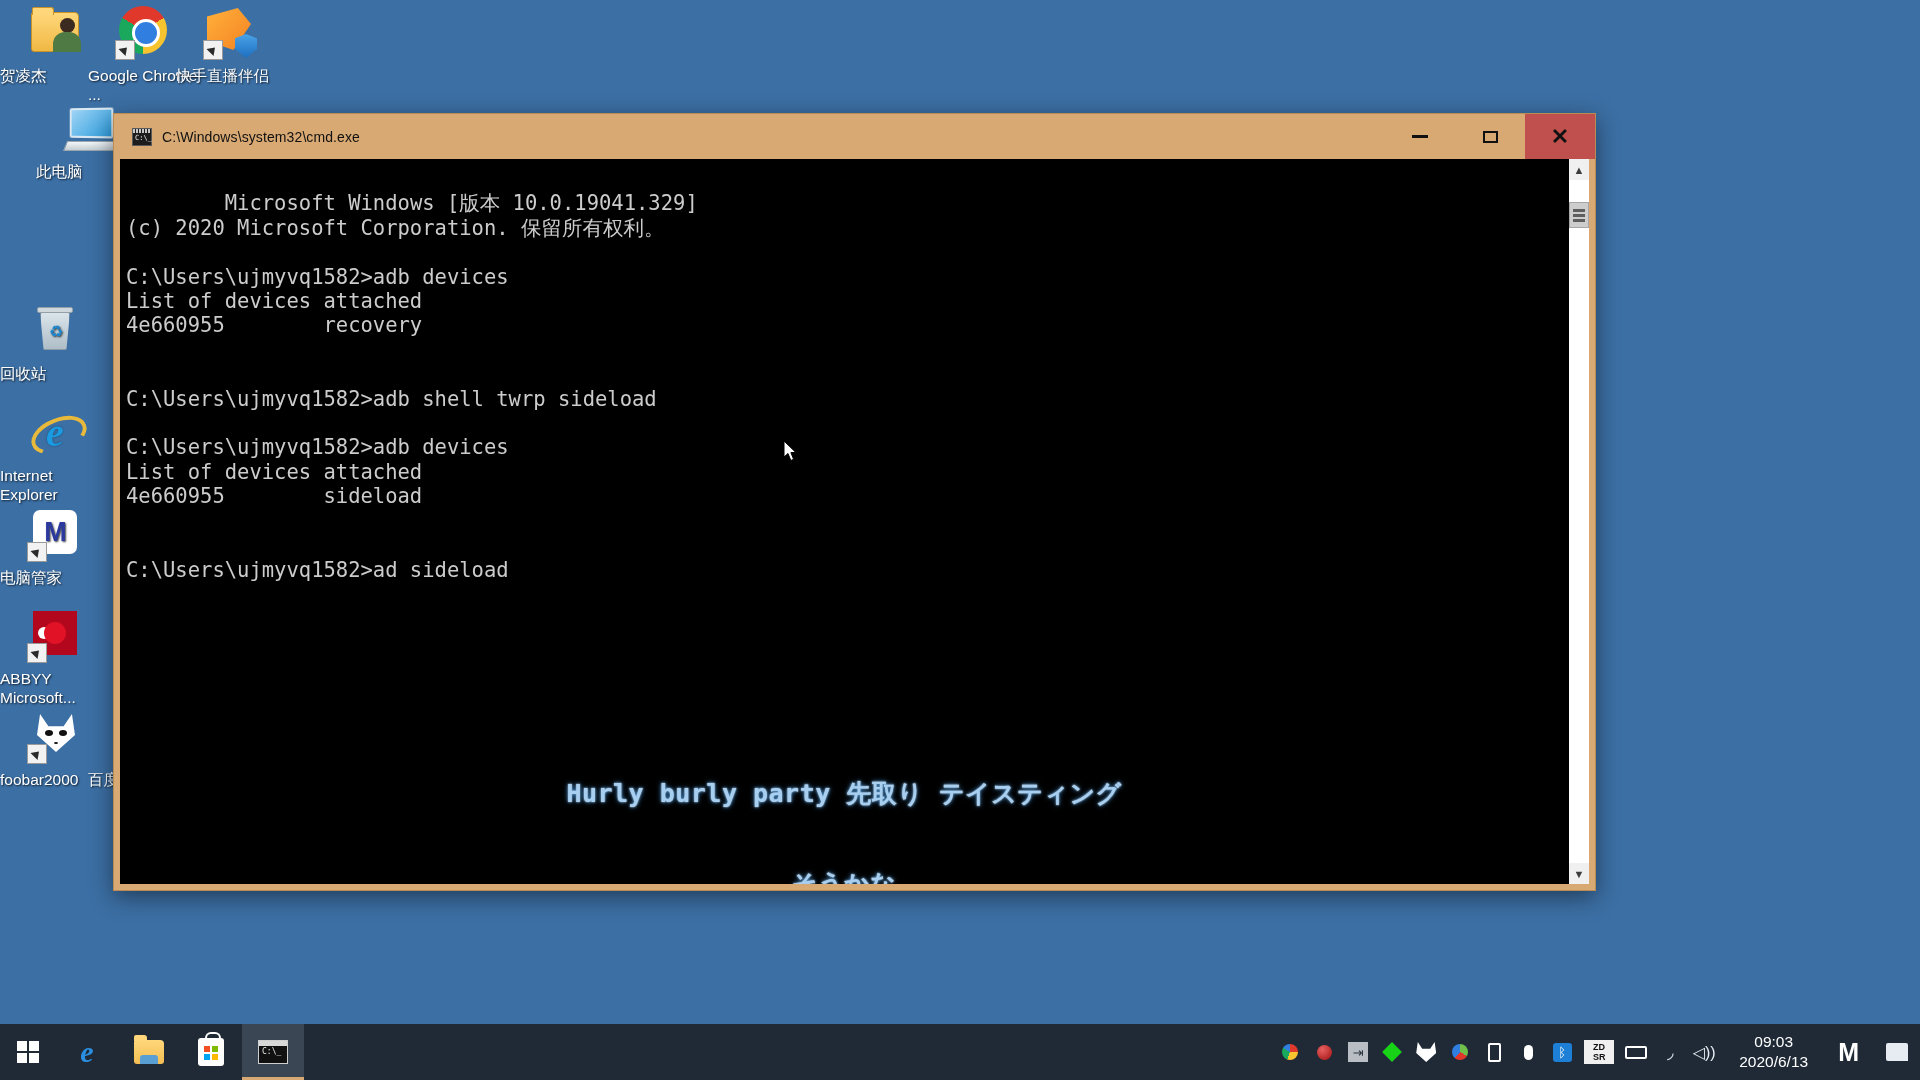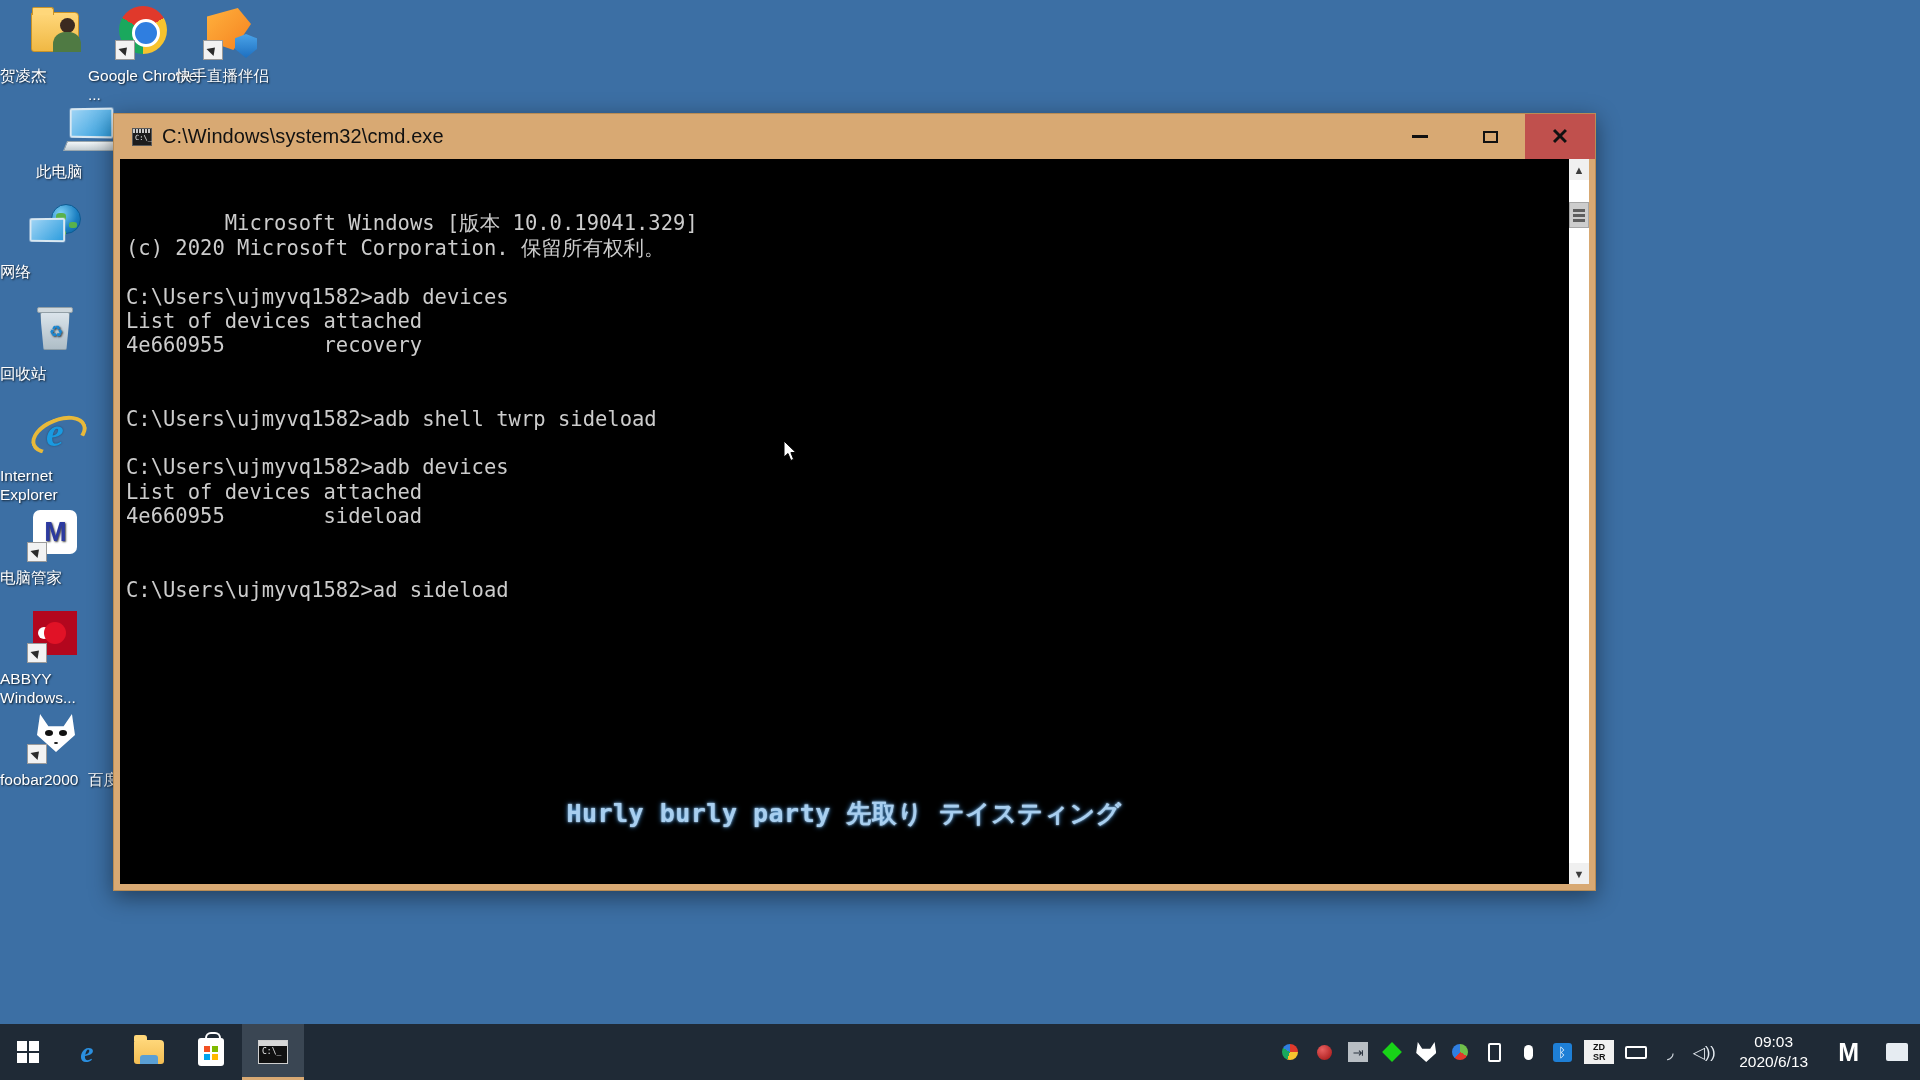--- a/index.html
+++ b/index.html
@@ -253,21 +253,21 @@
     content: ""; position: absolute; left: 0; right: 0; top: 0; height: 4px;
     background: repeating-linear-gradient(90deg,#c8c8c8 0 2px,#1d1d1d 2px 3px);
   }
   #cmd-icon:after {
     content: "C:\\_";
     position: absolute; left: 2px; top: 4px;
     font-family: "DejaVu Sans Mono", monospace;
     font-size: 7px; color: #e8e8e8; line-height: 10px;
   }
   #cmd-title-text {
-    font-size: 20px; color: #111; letter-spacing: .1px;
+    font-size: 14px; color: #111; letter-spacing: .1px;
   }
   .winbtn {
     width: 70px; height: 45px;
     display: flex; align-items: center; justify-content: center;
     cursor: default;
   }
   #win-buttons { margin-left: auto; display: flex; height: 45px; }
   .winbtn .glyph-min { width: 16px; height: 3px; background: #111; }
   .winbtn .glyph-max { width: 15px; height: 12px; border: 2.5px solid #111; }
   #btn-close { background: #c0504d; }
@@ -284,21 +284,20 @@
   #cmd-text {
     flex: 1;
     position: relative;
     padding: 8px 0 0 6px;
     font-family: "DejaVu Sans Mono", monospace;
     font-size: 20.5px;
     line-height: 24.4px;
     color: #cccccc;
     white-space: pre;
     overflow: hidden;
-    margin-top: 20px;
   }
   #watermark {
     position: absolute;
     left: 0; right: 0;
     top: 560px;
     text-align: center;
     color: #a8cff0;
     font-family: "DejaVu Sans Mono", monospace;
     font-size: 25px;
     font-weight: bold;
@@ -462,27 +461,20 @@
   </div>
 
   <div class="icon-cell" style="left:0px; top:100px;margin-left:36px;">
     <div class="icon-art">
       <div class="art-monitor"></div>
       <div class="art-kbd"></div>
     </div>
     <span class="icon-label">此电脑</span>
   </div>
 
-  <div class="icon-cell" style="left:0px; top:200px;">
-    <div class="icon-art">
-      <div class="art-globe"></div>
-      <div class="art-monitor" style="top:18px; left:2px; width:36px; height:24px;"></div>
-    </div>
-    <span class="icon-label">网络</span>
-  </div>
 
   <div class="icon-cell" style="left:0px; top:302px;">
     <div class="icon-art">
       <div class="art-bin"></div>
       <div class="art-bin-lid"></div>
       <div class="art-recycle">♻</div>
     </div>
     <span class="icon-label">回收站</span>
   </div>
 
@@ -499,21 +491,21 @@
       <div class="shortcut-badge"></div>
     </div>
     <span class="icon-label">电脑管家</span>
   </div>
 
   <div class="icon-cell" style="left:0px; top:607px;">
     <div class="icon-art">
       <div class="art-abbyy"></div>
       <div class="shortcut-badge"></div>
     </div>
-    <span class="icon-label">ABBYY Windows...</span>
+    <span class="icon-label">ABBYY Microsoft...</span>
   </div>
 
   <div class="icon-cell" style="left:0px; top:708px;">
     <div class="icon-art">
       <div class="art-foobar"></div>
       <div class="shortcut-badge"></div>
     </div>
     <span class="icon-label">foobar2000</span>
   </div>
 

